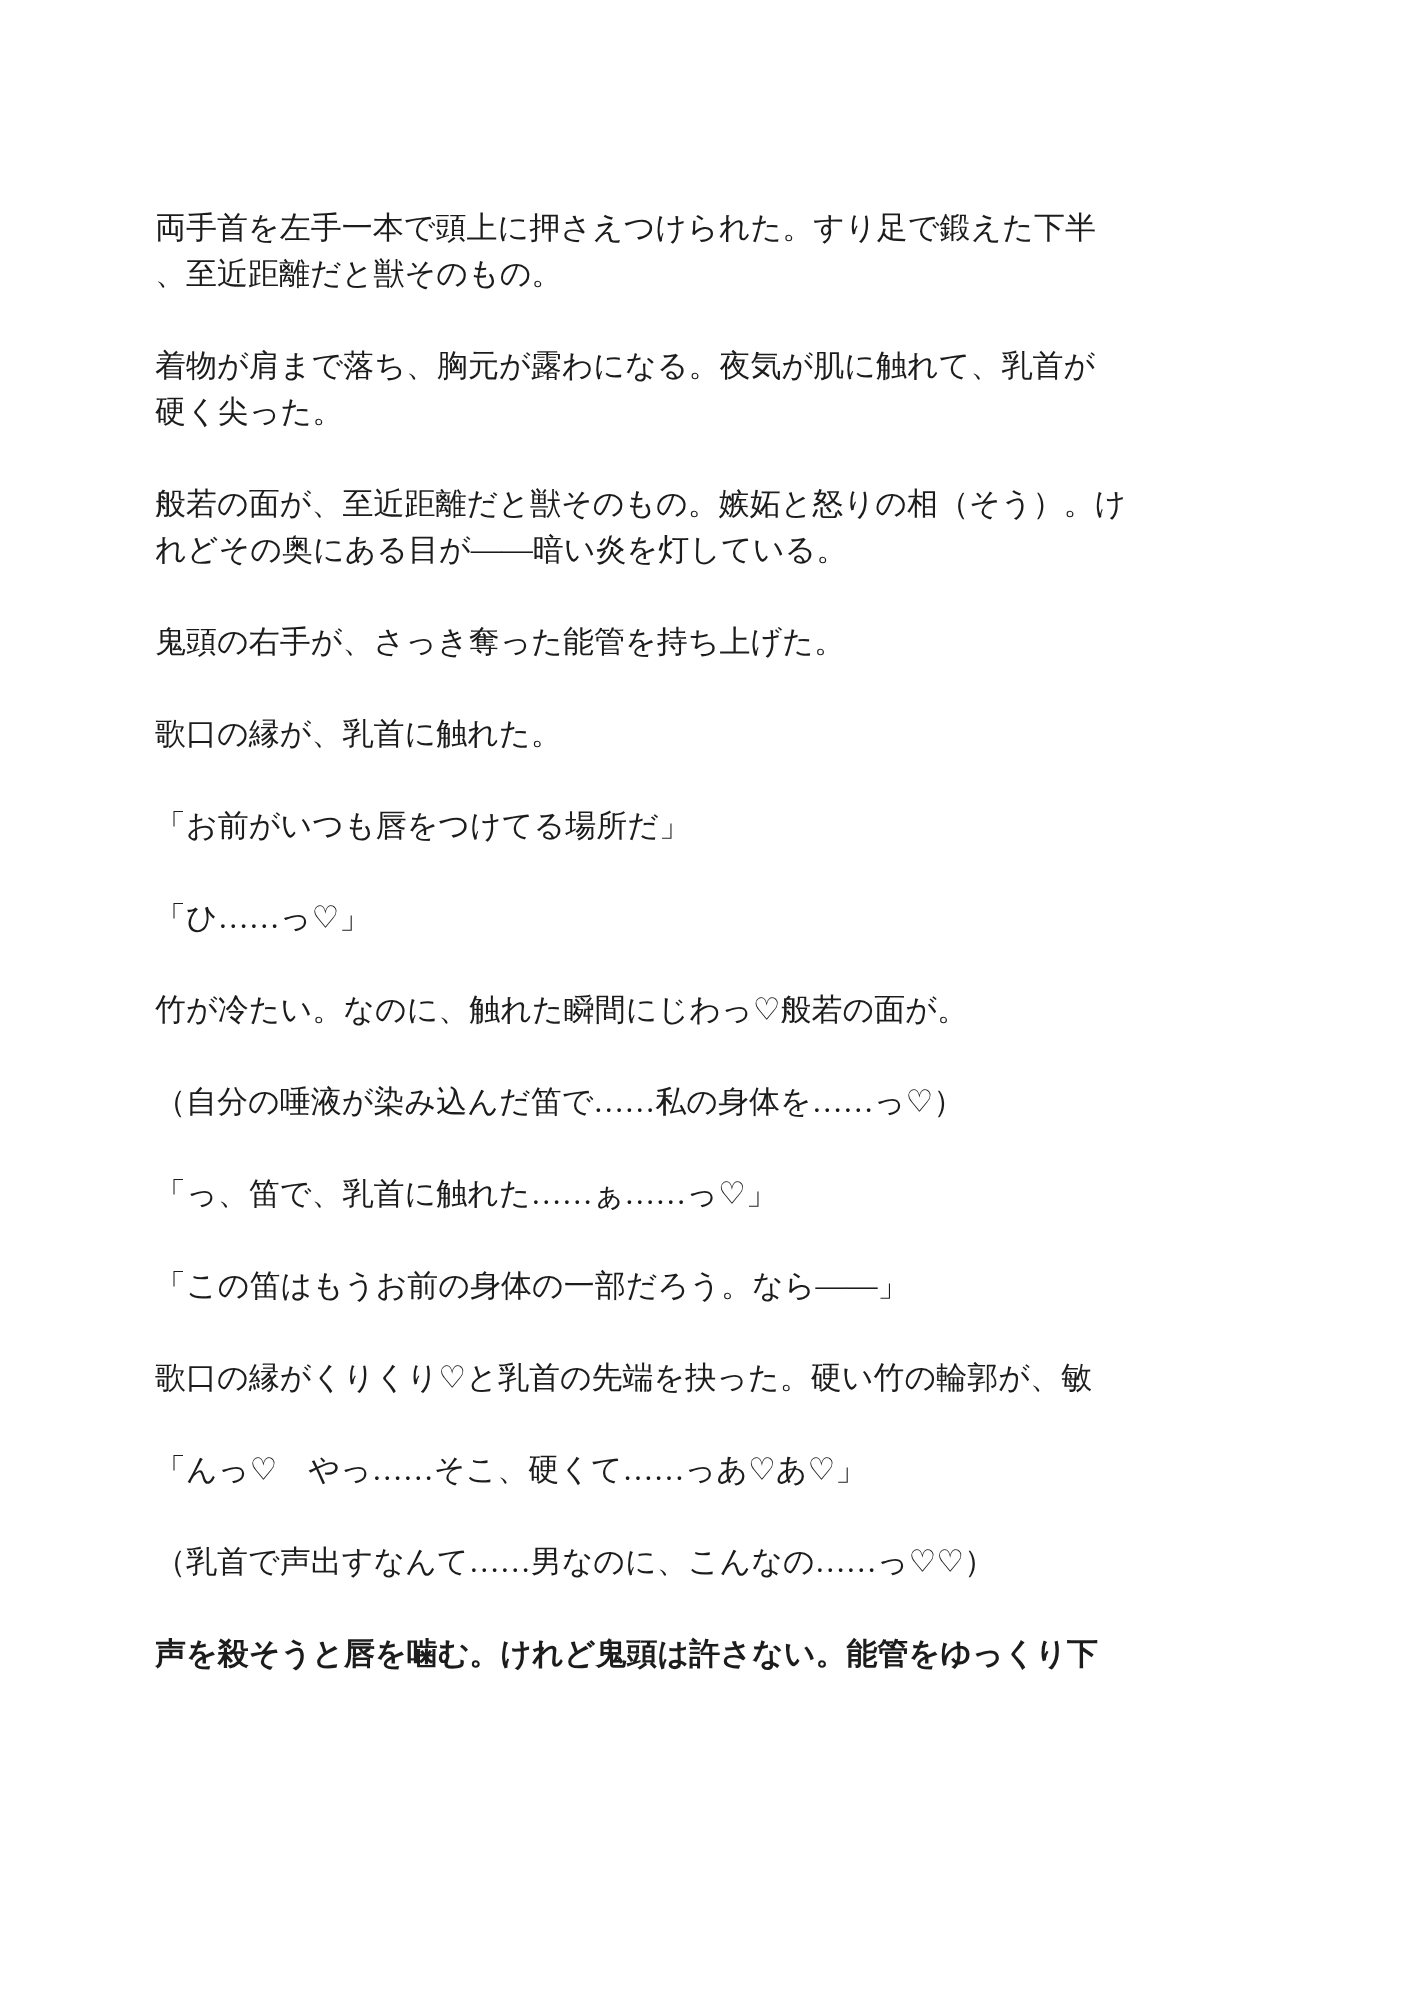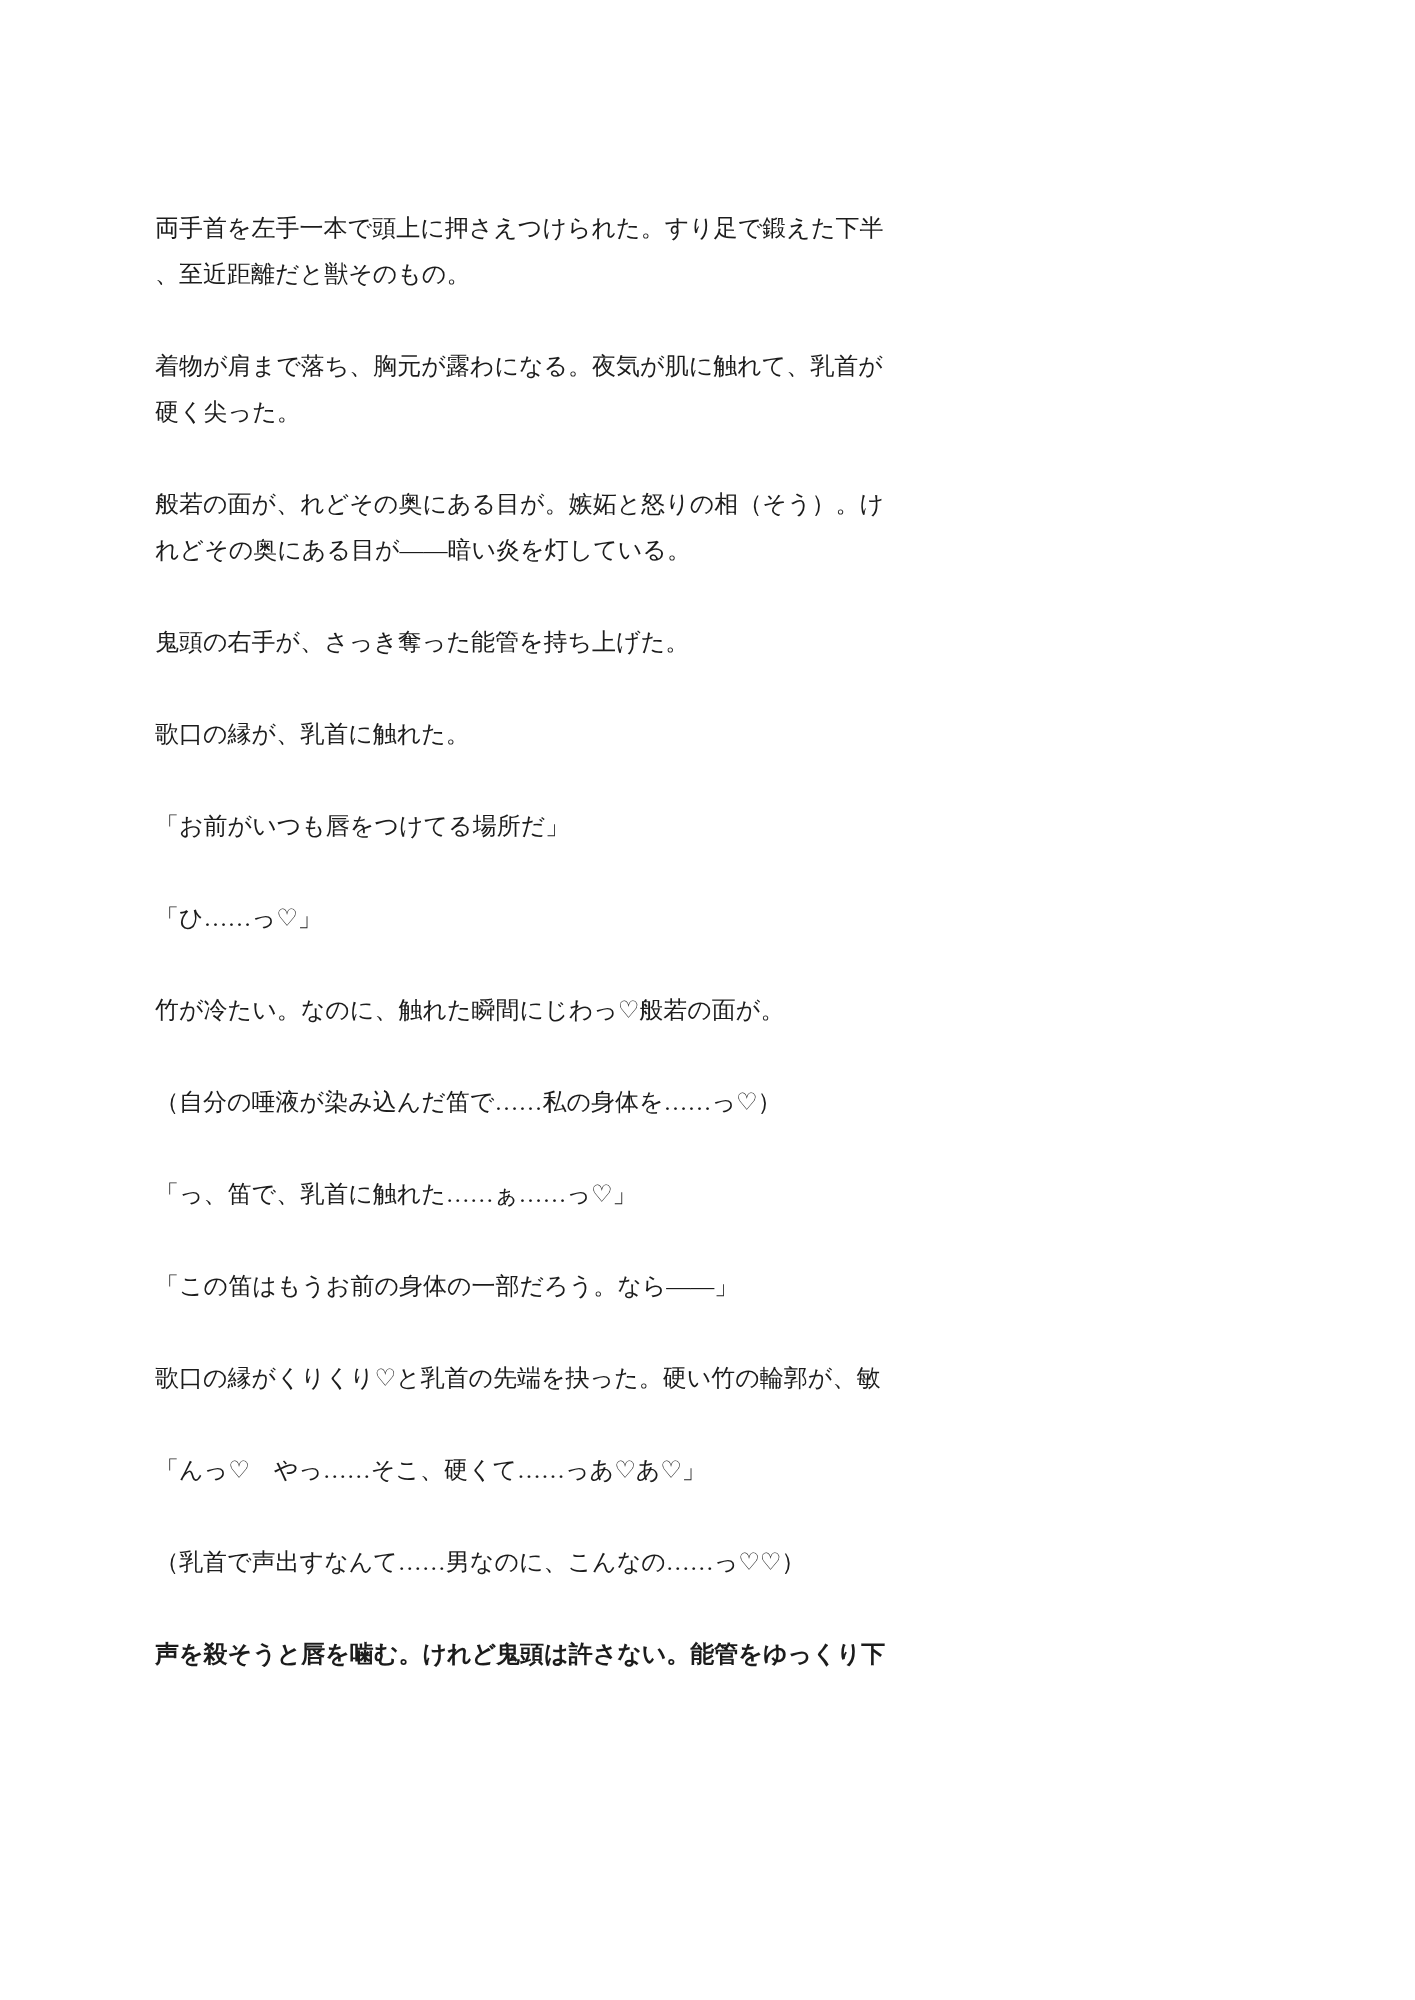--- a/index.html
+++ b/index.html
@@ -24,40 +24,40 @@
   .para {
     margin: 0 0 46px 0;
   }
   .para:last-child {
     margin-bottom: 0;
     font-weight: bold;
   }
   .line {
     height: 46px;
     line-height: 46px;
-    font-size: 24px;
+    font-size: 31px;
     letter-spacing: 0px;
     white-space: pre;
     text-align: left;
   }
 </style>
 </head>
 <body>
 
 <main class="page-text" id="doc">
     <div class="para">
       <div class="line">両手首を左手一本で頭上に押さえつけられた。すり足で鍛えた下半</div>
       <div class="line">、至近距離だと獣そのもの。</div>
     </div>
     <div class="para">
       <div class="line">着物が肩まで落ち、胸元が露わになる。夜気が肌に触れて、乳首が</div>
       <div class="line">硬く尖った。</div>
     </div>
     <div class="para">
-      <div class="line">般若の面が、れどその奥にある目が。嫉妬と怒りの相（そう）。け</div>
+      <div class="line">般若の面が、至近距離だと獣そのもの。嫉妬と怒りの相（そう）。け</div>
       <div class="line">れどその奥にある目が——暗い炎を灯している。</div>
     </div>
     <div class="para">
       <div class="line">鬼頭の右手が、さっき奪った能管を持ち上げた。</div>
     </div>
     <div class="para">
       <div class="line">歌口の縁が、乳首に触れた。</div>
     </div>
     <div class="para">
       <div class="line">「お前がいつも唇をつけてる場所だ」</div>

